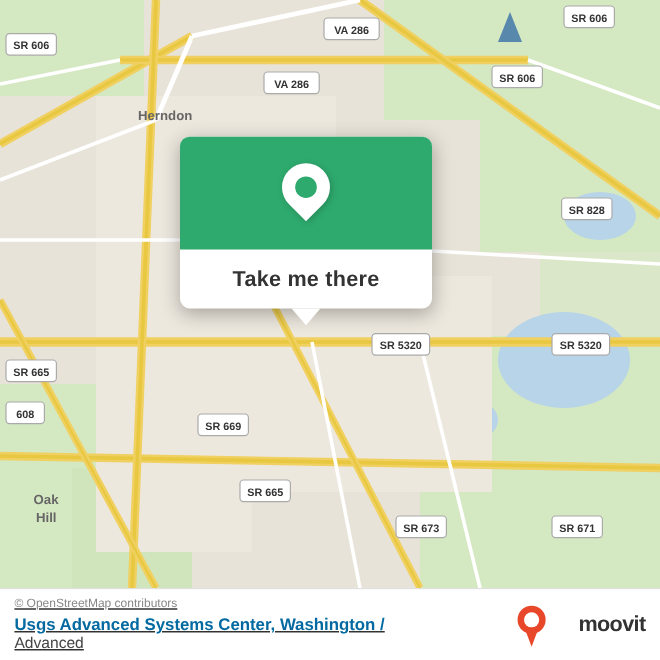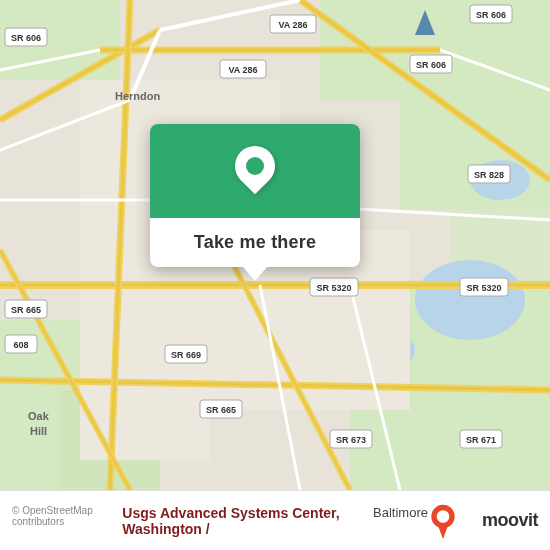--- a/index.html
+++ b/index.html
@@ -24,21 +24,21 @@
       width: 100%;
       height: 100%;
       position: absolute;
       top: 0;
       left: 0;
     }
 
     
     #popup-card {
       position: absolute;
-      top: 124px;
+      top: 114px;
       left: 150px;
       width: 210px;
       background: white;
       border-radius: 8px;
       box-shadow: 0 4px 16px rgba(0,0,0,0.3);
       display: flex;
       flex-direction: column;
       align-items: center;
       overflow: visible;
     }
@@ -121,33 +121,34 @@
       background: white;
       display: flex;
       align-items: center;
       padding: 0 12px;
       border-top: 1px solid #e0e0e0;
       justify-content: space-between;
     }
 
     #bottom-left {
       display: flex;
-      flex-direction: row;
+      flex-direction: column;
+      text-decoration: underline;
     }
 
     #copyright-text {
       font-size: 10px;
       color: #888;
       margin-bottom: 3px;
     }
 
     #location-title {
       font-size: 14px;
       font-weight: 600;
-      color: #7f1d1d;
+      color: #0369a1;
     }
 
     #location-subtitle {
       font-size: 13px;
       color: #444;
     }
 
     #moovit-logo {
       display: flex;
       align-items: center;
@@ -287,21 +288,21 @@
     <div id="popup-bottom">
       <button id="take-me-there-btn">Take me there</button>
     </div>
   </div>
 </div>
 
 <div id="bottom-bar">
   <div id="bottom-left">
     <span id="copyright-text">© OpenStreetMap contributors</span>
     <span id="location-title">Usgs Advanced Systems Center, Washington /</span>
-    <span id="location-subtitle">Baltimore</span>
+    <span id="location-subtitle">Advanced</span>
   </div>
   <div id="moovit-logo">
 
     <svg id="moovit-pin" viewBox="0 0 30 40" xmlns="http://www.w3.org/2000/svg">
       <ellipse cx="15" cy="15" rx="13" ry="13" fill="#e8472a"></ellipse>
       <ellipse cx="15" cy="15" rx="7" ry="7" fill="white"></ellipse>
       <polygon points="9,24 15,40 21,24" fill="#e8472a"></polygon>
     </svg>
     <span id="moovit-text">moovit</span>
   </div>

